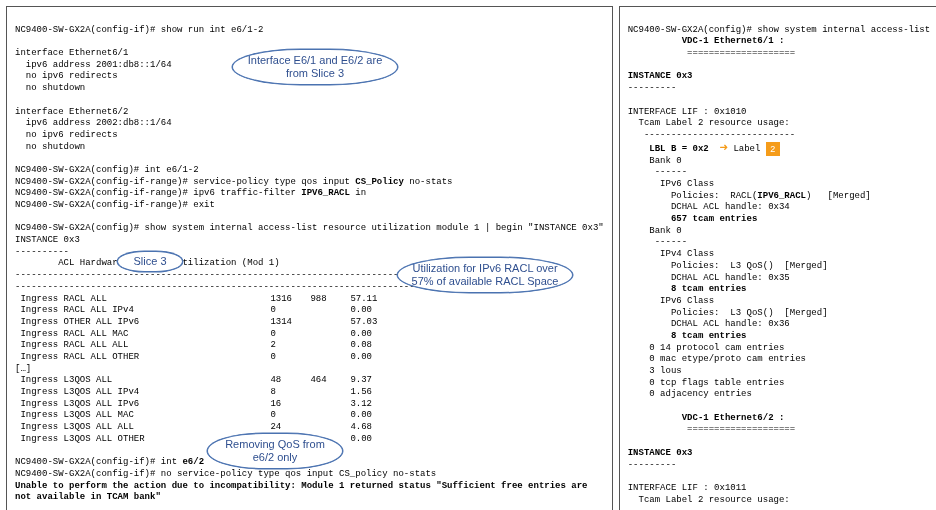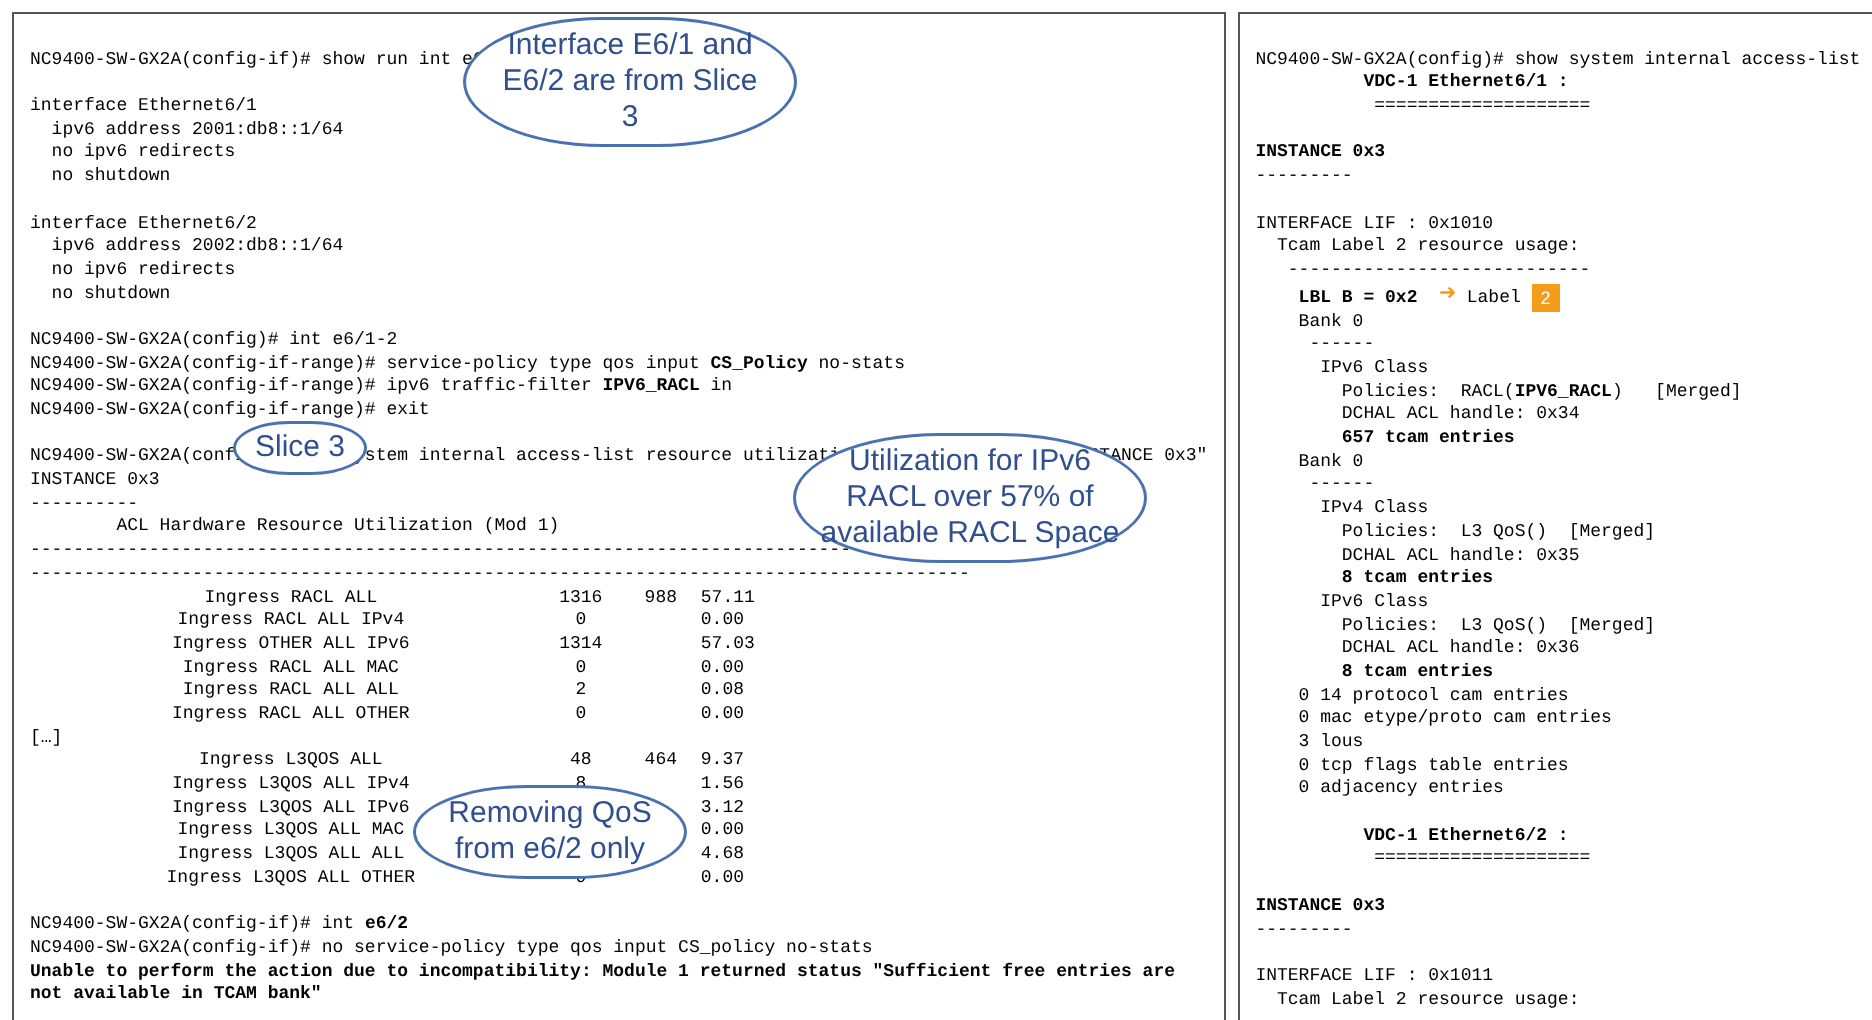--- a/index.html
+++ b/index.html
@@ -23,47 +23,48 @@
   .right{ flex:1 1 32%; }
 
   .bold { font-weight:bold; }
   .callout {
     position:absolute;
     background:#fff;
     border:1px solid #4a72b0;
     border-radius:50%/60%;
     padding:4px 12px;
     font-family: Arial, sans-serif;
-    font-size:15px;
+    font-size:11px;
     color:#2f4f8f;
     text-align:center;
     white-space:normal;
     box-shadow:0 0 0 0.5px #4a72b0;
     line-height:1.2;
+    margin-top:40px;
   }
   .badge {
     display:inline-block;
     background:#f59c1a;
     color:#fff;
     width:14px;height:14px;
     text-align:center;
     line-height:14px;
     font-family:Arial,sans-serif;
     font-size:9px;
     vertical-align:middle;
   }
   .arrow {
     display:inline-block;
     color:#f59c1a;
     font-size:14px;
     line-height:9px;
     vertical-align:middle;
     font-weight:bold;
   }
-  .sp { display:inline-block;text-align:center; }
+  .sp { display:inline-block; }
 </style>
 </head>
 <body>
 
 <div class="pane left">
 <span>NC9400-SW-GX2A(config-if)# show run int e6/1-2</span>
 
 <span>interface Ethernet6/1</span>
 <span>  ipv6 address 2001:db8::1/64</span>
 <span>  no ipv6 redirects</span>

